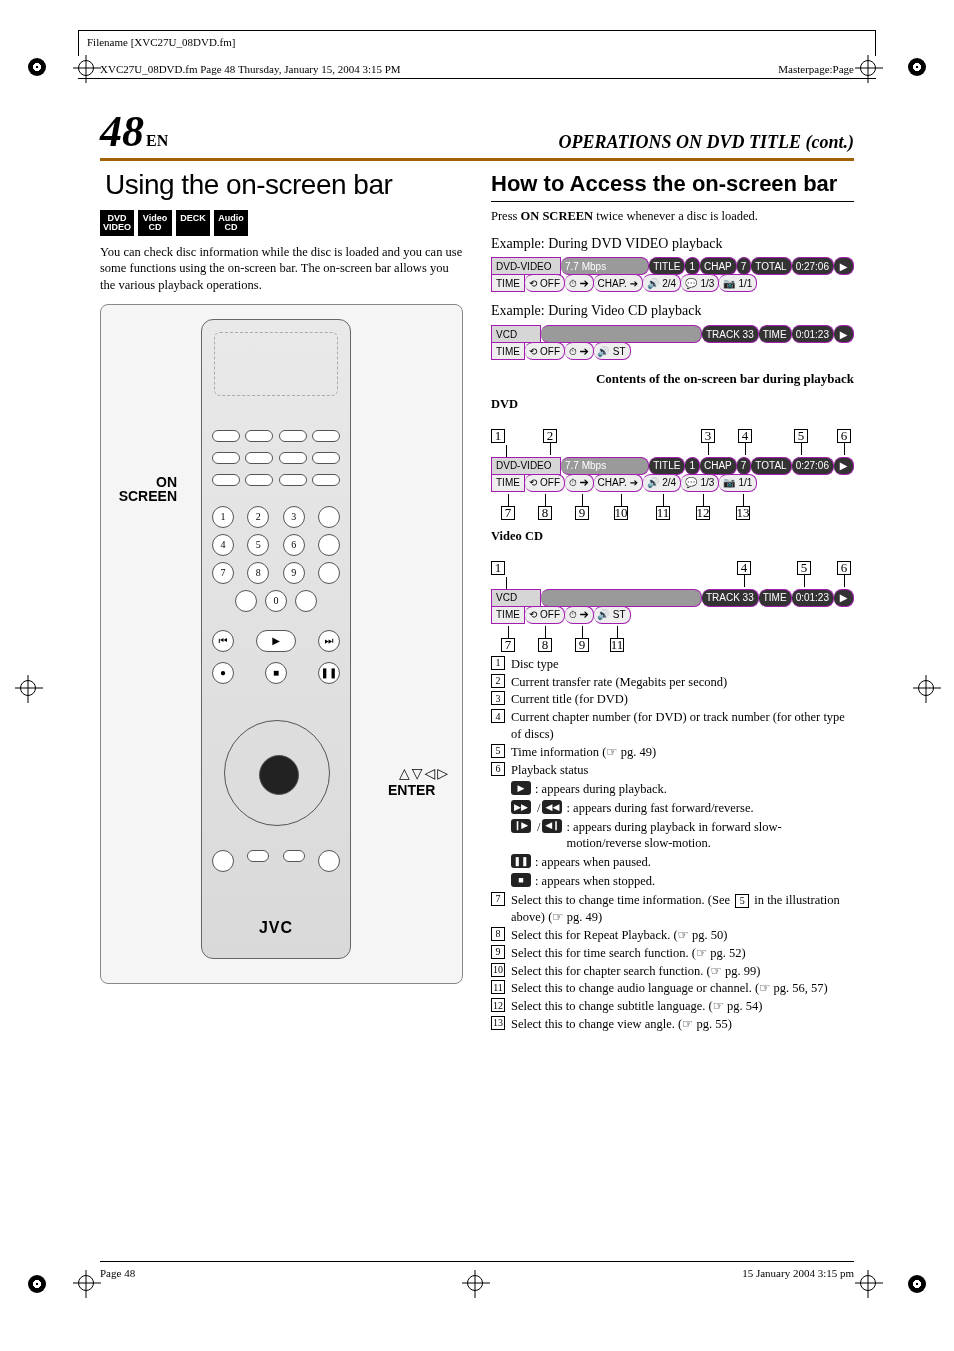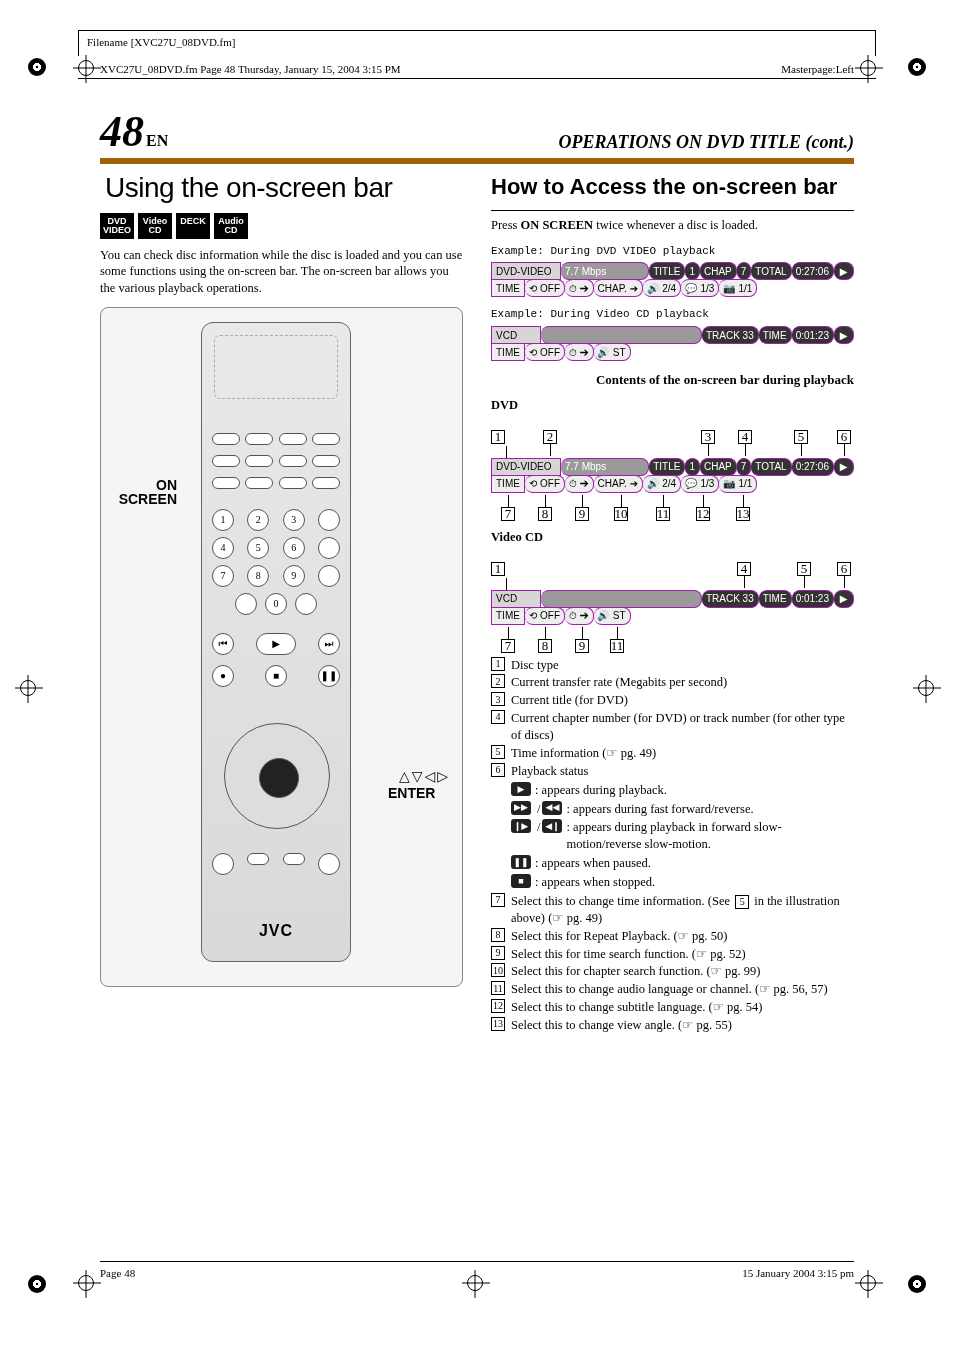--- a/index.html
+++ b/index.html
@@ -14,21 +14,21 @@
   .rm-bc { bottom:60px; left:467px; }
   .sun { position:absolute; width:18px; height:18px; border-radius:50%; background:radial-gradient(circle,#000 10%, #fff 11% 30%, #000 32%);}
   .sun-tl{top:58px;left:28px;} .sun-tr{top:58px;right:28px;}
   .sun-bl{bottom:58px;left:28px;} .sun-br{bottom:58px;right:28px;}
 
   .topframe { position:absolute; top:30px; left:78px; right:78px; border:1px solid #000; border-bottom:none; height:26px; padding:4px 8px 0 8px; font-size:11px; }
   .metaline { position:absolute; top:62px; left:100px; right:100px; font-size:11px; display:flex; justify-content:space-between; }
   .hrule { position:absolute; top:78px; left:78px; right:78px; border-top:1px solid #000; }
 
   .pagearea { position:absolute; top:110px; left:100px; right:100px; bottom:110px; }
-  .header { display:flex; align-items:flex-end; justify-content:space-between; border-bottom:6px solid #a16207; padding-bottom:4px; }
+  .header { display:flex; align-items:flex-end; justify-content:space-between; border-bottom:3px solid #a16207; padding-bottom:4px; }
   .pgnum { font-size:44px; font-style:italic; font-weight:bold; line-height:1; }
   .pgnum small { font-size:16px; font-style:normal; font-weight:bold; margin-left:2px; }
   .sectitle { font-size:18px; font-style:italic; font-weight:bold; }
 
   .cols { display:flex; gap:28px; margin-top:6px; }
   .col { flex:1 1 0; min-width:0; }
 
   .h1main { font-family: "Arial Black", Arial, sans-serif; font-weight:400; font-size:28px; line-height:1.02; margin:4px 0 10px 5px; letter-spacing:-0.5px; }
   .badges { display:flex; gap:4px; margin-bottom:8px; }
   .badge { background:#000; color:#fff; font-family:Arial,sans-serif; font-weight:bold; font-size:9px; text-align:center; padding:4px 3px; line-height:1; width:34px; }
@@ -41,23 +41,23 @@
   .arrows-sym { position:absolute; right:12px; top:460px; font-size:14px; letter-spacing:2px; }
   .remote { margin:14px auto 0 100px; width:150px; height:640px; background:linear-gradient(#e9e9e9,#d9d9d9); border:1px solid #666; border-radius:12px; position:relative; }
   .remote .tvpanel { position:absolute; top:12px; left:12px; right:12px; height:64px; border:1px dashed #aaa; border-radius:6px; }
   .remote .row { position:absolute; left:10px; right:10px; display:flex; justify-content:space-between; }
   .pill { width:28px; height:12px; border:1px solid #555; border-radius:6px; background:#fff;}
   .circbtn { width:22px; height:22px; border:1px solid #555; border-radius:50%; background:#fff; display:flex; align-items:center; justify-content:center; font-size:10px;}
   .navring { position:absolute; top:400px; left:22px; width:106px; height:106px; border:1px solid #555; border-radius:50%; background:#ddd;}
   .navring::after{content:"";position:absolute;top:34px;left:34px;width:38px;height:38px;border:1px solid #555;border-radius:50%;background:#222;}
   .jvclogo { position:absolute; bottom:20px; left:0; right:0; text-align:center; font-family:Arial,sans-serif; font-weight:900; font-size:16px; letter-spacing:1px;}
 
-  .h2 { font-family:Arial,sans-serif; font-weight:900; font-size:22px; margin:2px 0 6px 0; border-bottom:1px solid #000; padding-bottom:8px;}
+  .h2 { font-family:Arial,sans-serif; font-weight:900; font-size:22px; margin:2px 0 6px 0; border-bottom:1px solid #000; padding-bottom:2px;}
   .p { font-size:12.5px; margin-bottom:10px; }
-  .ex { font-size:11px; margin:6px 0 4px 0;font-family:Liberation Mono, monospace;}
+  .ex { font-size:14px; margin:6px 0 4px 0;}
 
   .osdbar { width:100%; font-family:Arial,sans-serif; font-size:10px; margin-bottom:10px;}
   .osdrow { display:flex; align-items:stretch; height:18px; }
   .cell { border:1px solid #a21caf; display:flex; align-items:center; padding:0 4px; background:#d6d6d6; white-space:nowrap;}
   .cell.dark { background:#333; color:#fff; }
   .cell.mid  { background:#9a9a9a; color:#fff; }
   .cell + .cell { border-left:none;border-radius:8px; }
   .playglyph { width:20px; justify-content:center;}
   .row2 { margin-top:-1px; }
   .row2 .cell { background:#eee; }
@@ -91,21 +91,21 @@
 <div class="regmark rm-tr"></div>
 <div class="regmark rm-ml"></div>
 <div class="regmark rm-mr"></div>
 <div class="regmark rm-bl"></div>
 <div class="regmark rm-br"></div>
 <div class="regmark rm-bc"></div>
 
 <div class="topframe">Filename [XVC27U_08DVD.fm]</div>
 <div class="metaline">
   <span>XVC27U_08DVD.fm  Page 48  Thursday, January 15, 2004  3:15 PM</span>
-  <span>Masterpage:Left</span>
+  <span>Masterpage:Page</span>
 </div>
 <div class="hrule"></div>
 
 <div class="pagearea">
   <div class="header">
     <div class="pgnum">
       <span>48</span><small>EN</small>
     </div>
     <div class="sectitle">OPERATIONS ON DVD TITLE (cont.)</div>
   </div>

